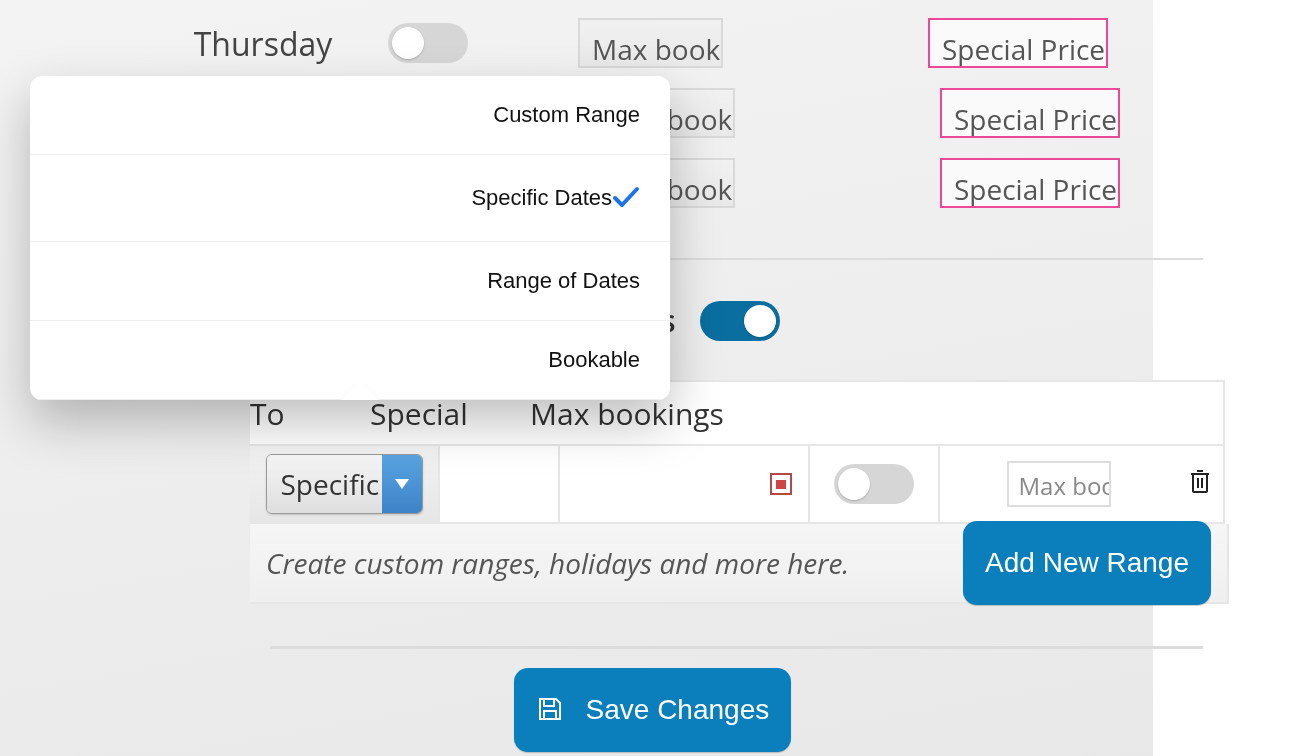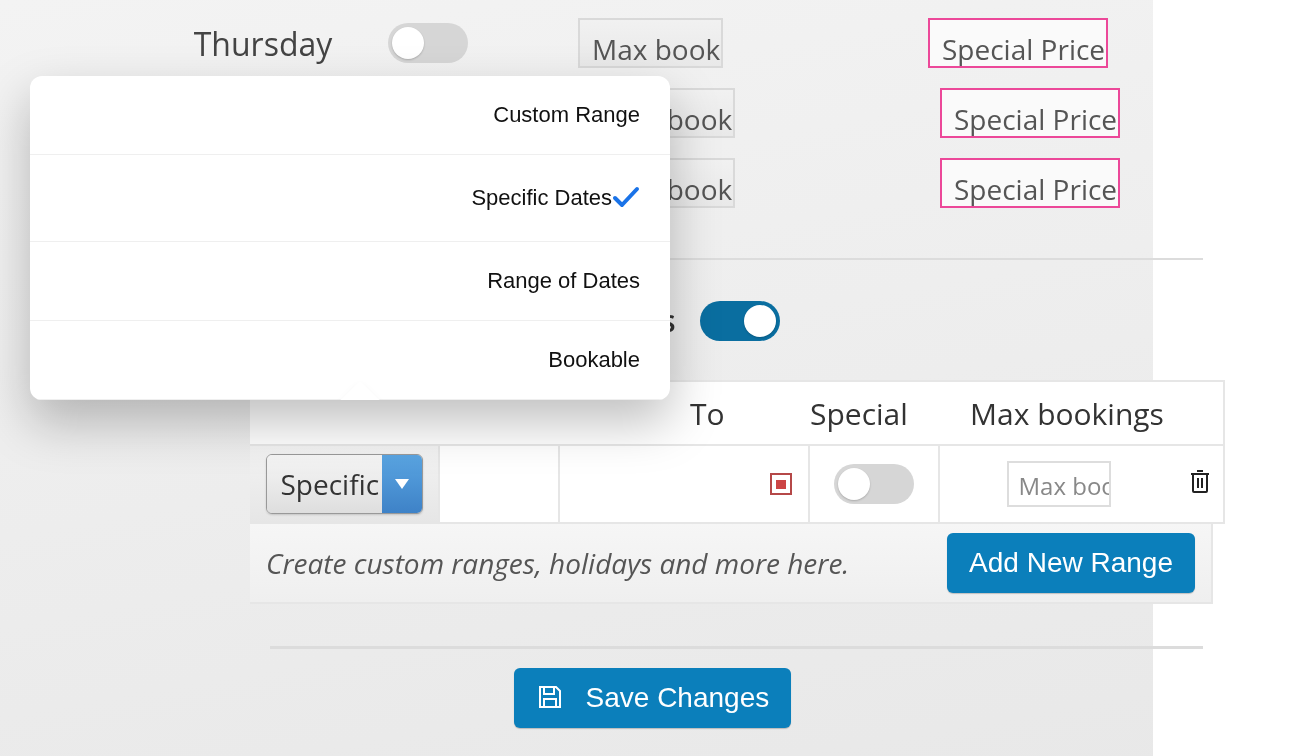--- a/index.html
+++ b/index.html
@@ -99,21 +99,21 @@
     top: 380px;
     display: flex;
     border: 2px solid #e6e6e6;
     border-left: none;
     background: #fff;
     height: 66px;
     align-items: center;
     font-size: 30px;
     color: #333;
   }
-  .th-to { margin-left: 440px; width: 120px; }
+  .th-to { width: 120px; }
   .th-bookable { width: 160px; }
   .th-max { width: 230px; }
 
   
   .table-row {
     position: absolute;
     left: 250px; right: 68px;
     top: 446px;
     height: 78px;
     display: flex;
@@ -171,21 +171,21 @@
     background:#fff;
     overflow:hidden; white-space:nowrap;
   }
   .trash {
     font-size: 26px; color: #222;
   }
 
   
   .footer-row {
     position: absolute;
-    left: 250px; right: 80px;
+    left: 250px; right: 64px;
     top: 524px;
     height: 80px;
     border: 2px solid #e6e6e6;
     border-top: none;
     border-left: none;
     display: flex;
     align-items: center;
     justify-content: space-between;
     padding: 0 16px;
     background: linear-gradient(#f6f6f6, #efefef);
@@ -193,22 +193,22 @@
   .footer-note {
     font-style: italic;
     font-size: 28px;
     color: #555;
   }
   .btn-primary {
     background: #0b7fbb;
     color: #fff;
     font-size: 28px;
     border: none;
-    border-radius: 6px;
-    padding: 14px 22px;
+    border-radius: 14px;
+    padding: 26px 22px;
     cursor: pointer;
     box-shadow: 0 1px 1px rgba(0,0,0,.2);
   }
   .btn-primary .ico { margin-right: 14px; display:inline-flex; vertical-align:-4px; }
 
   .bottom-divider {
     position: absolute;
     left: 270px; right: 90px; top: 646px; height: 3px;
     background: #dcdcdc;
   }

